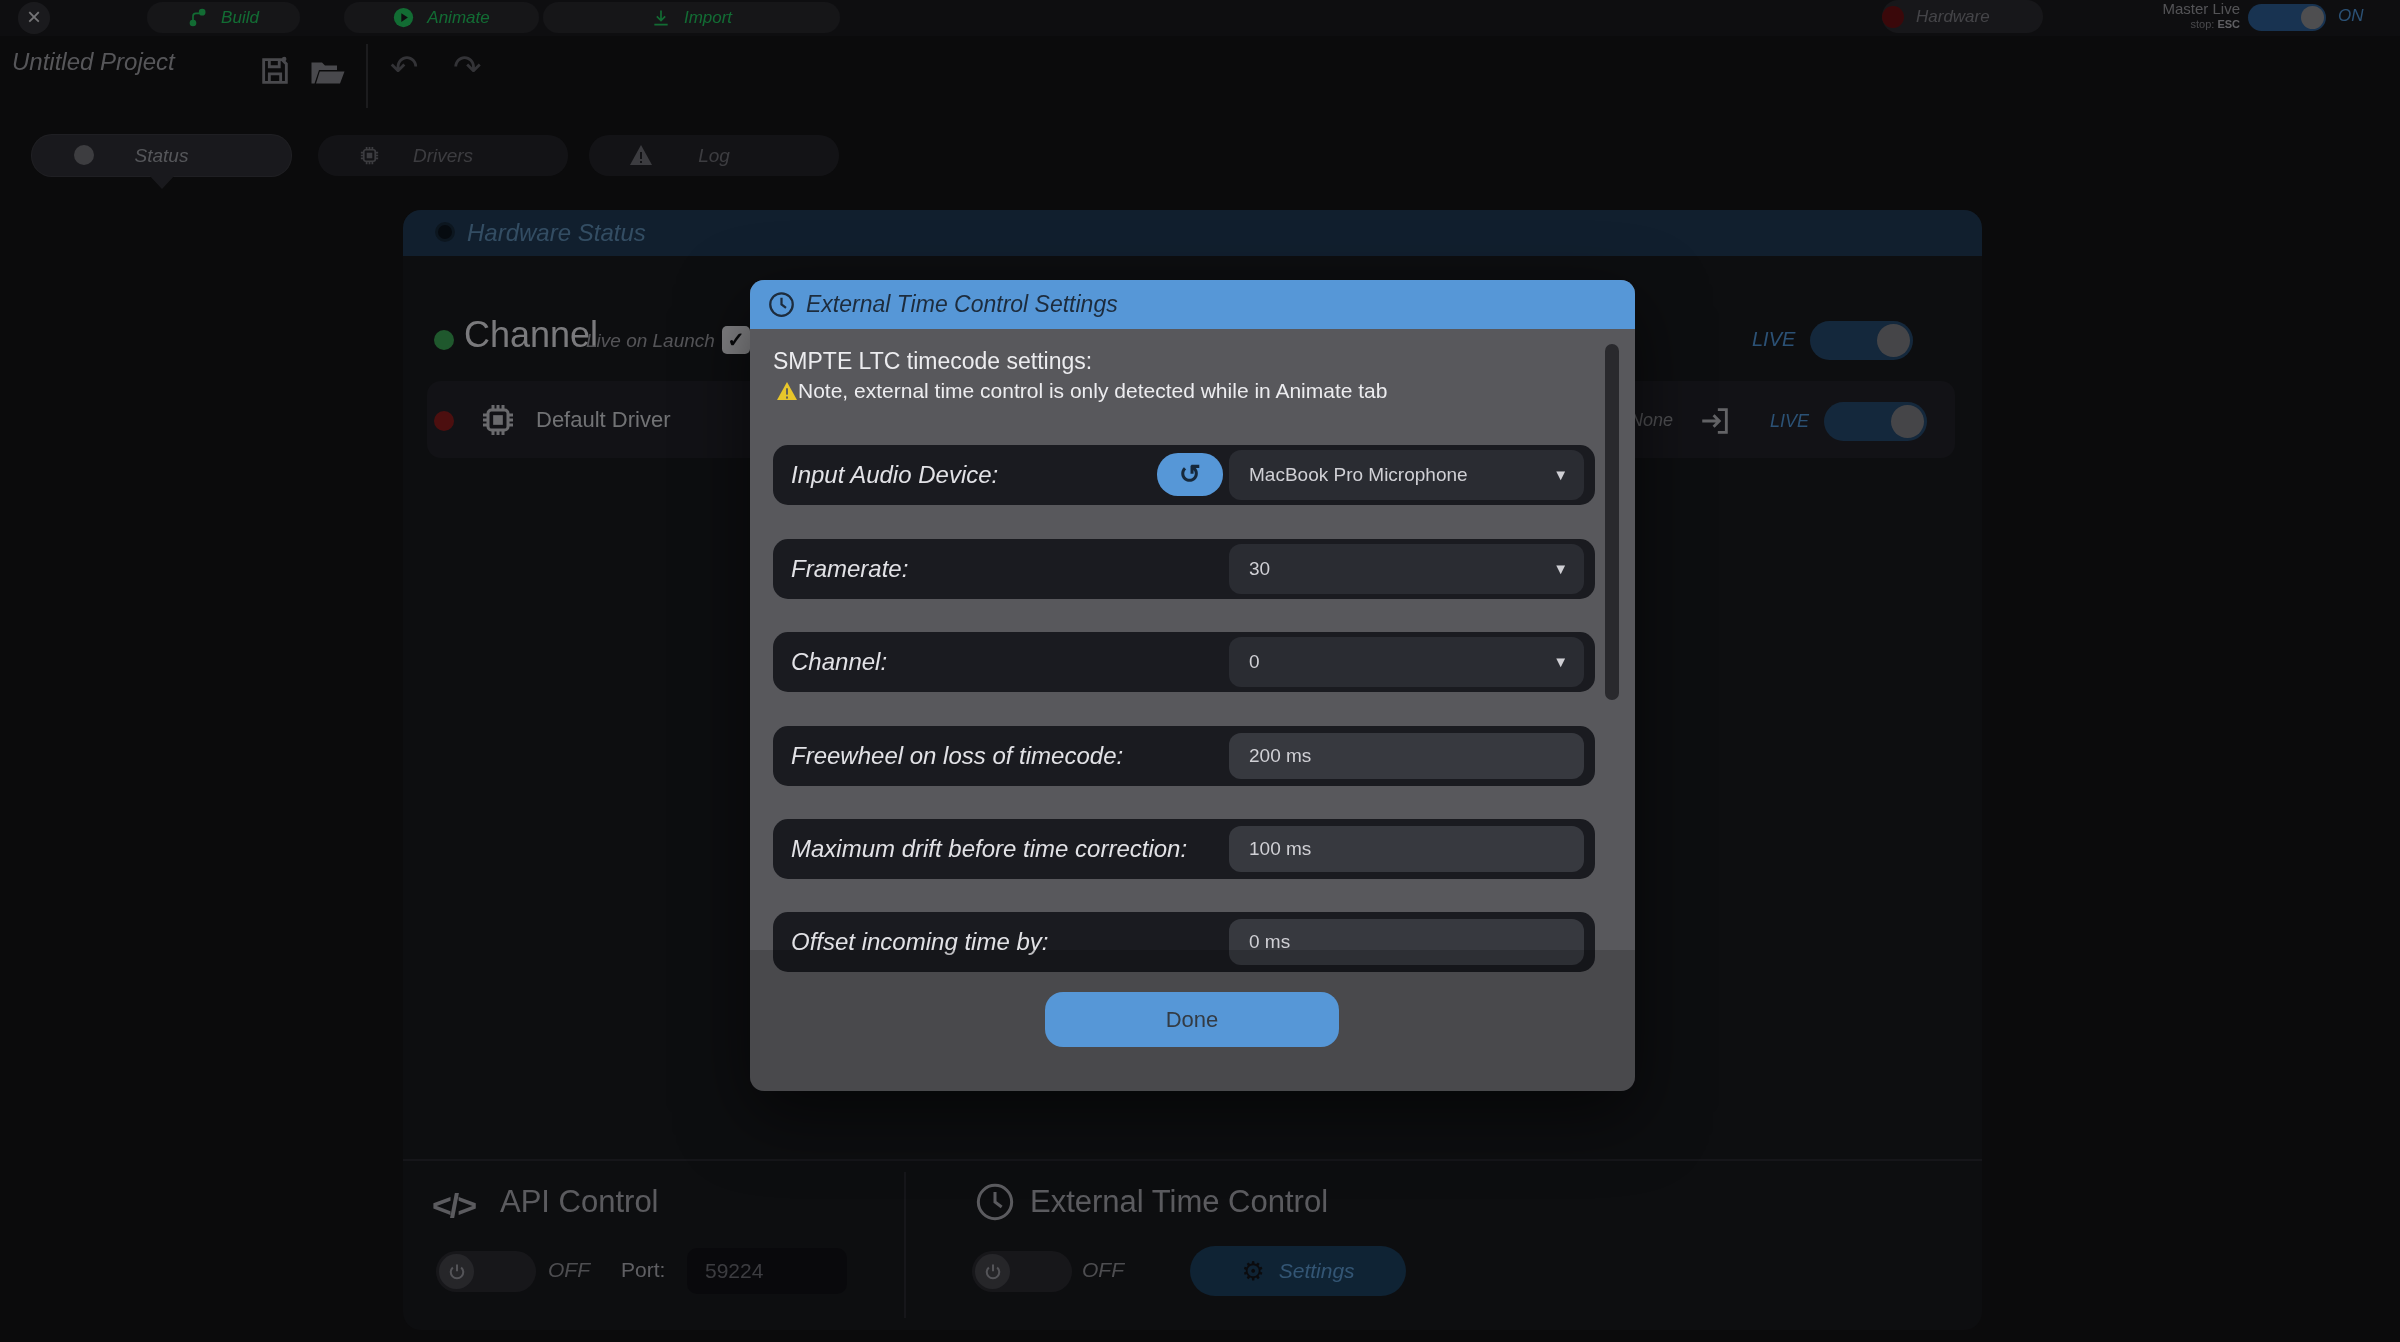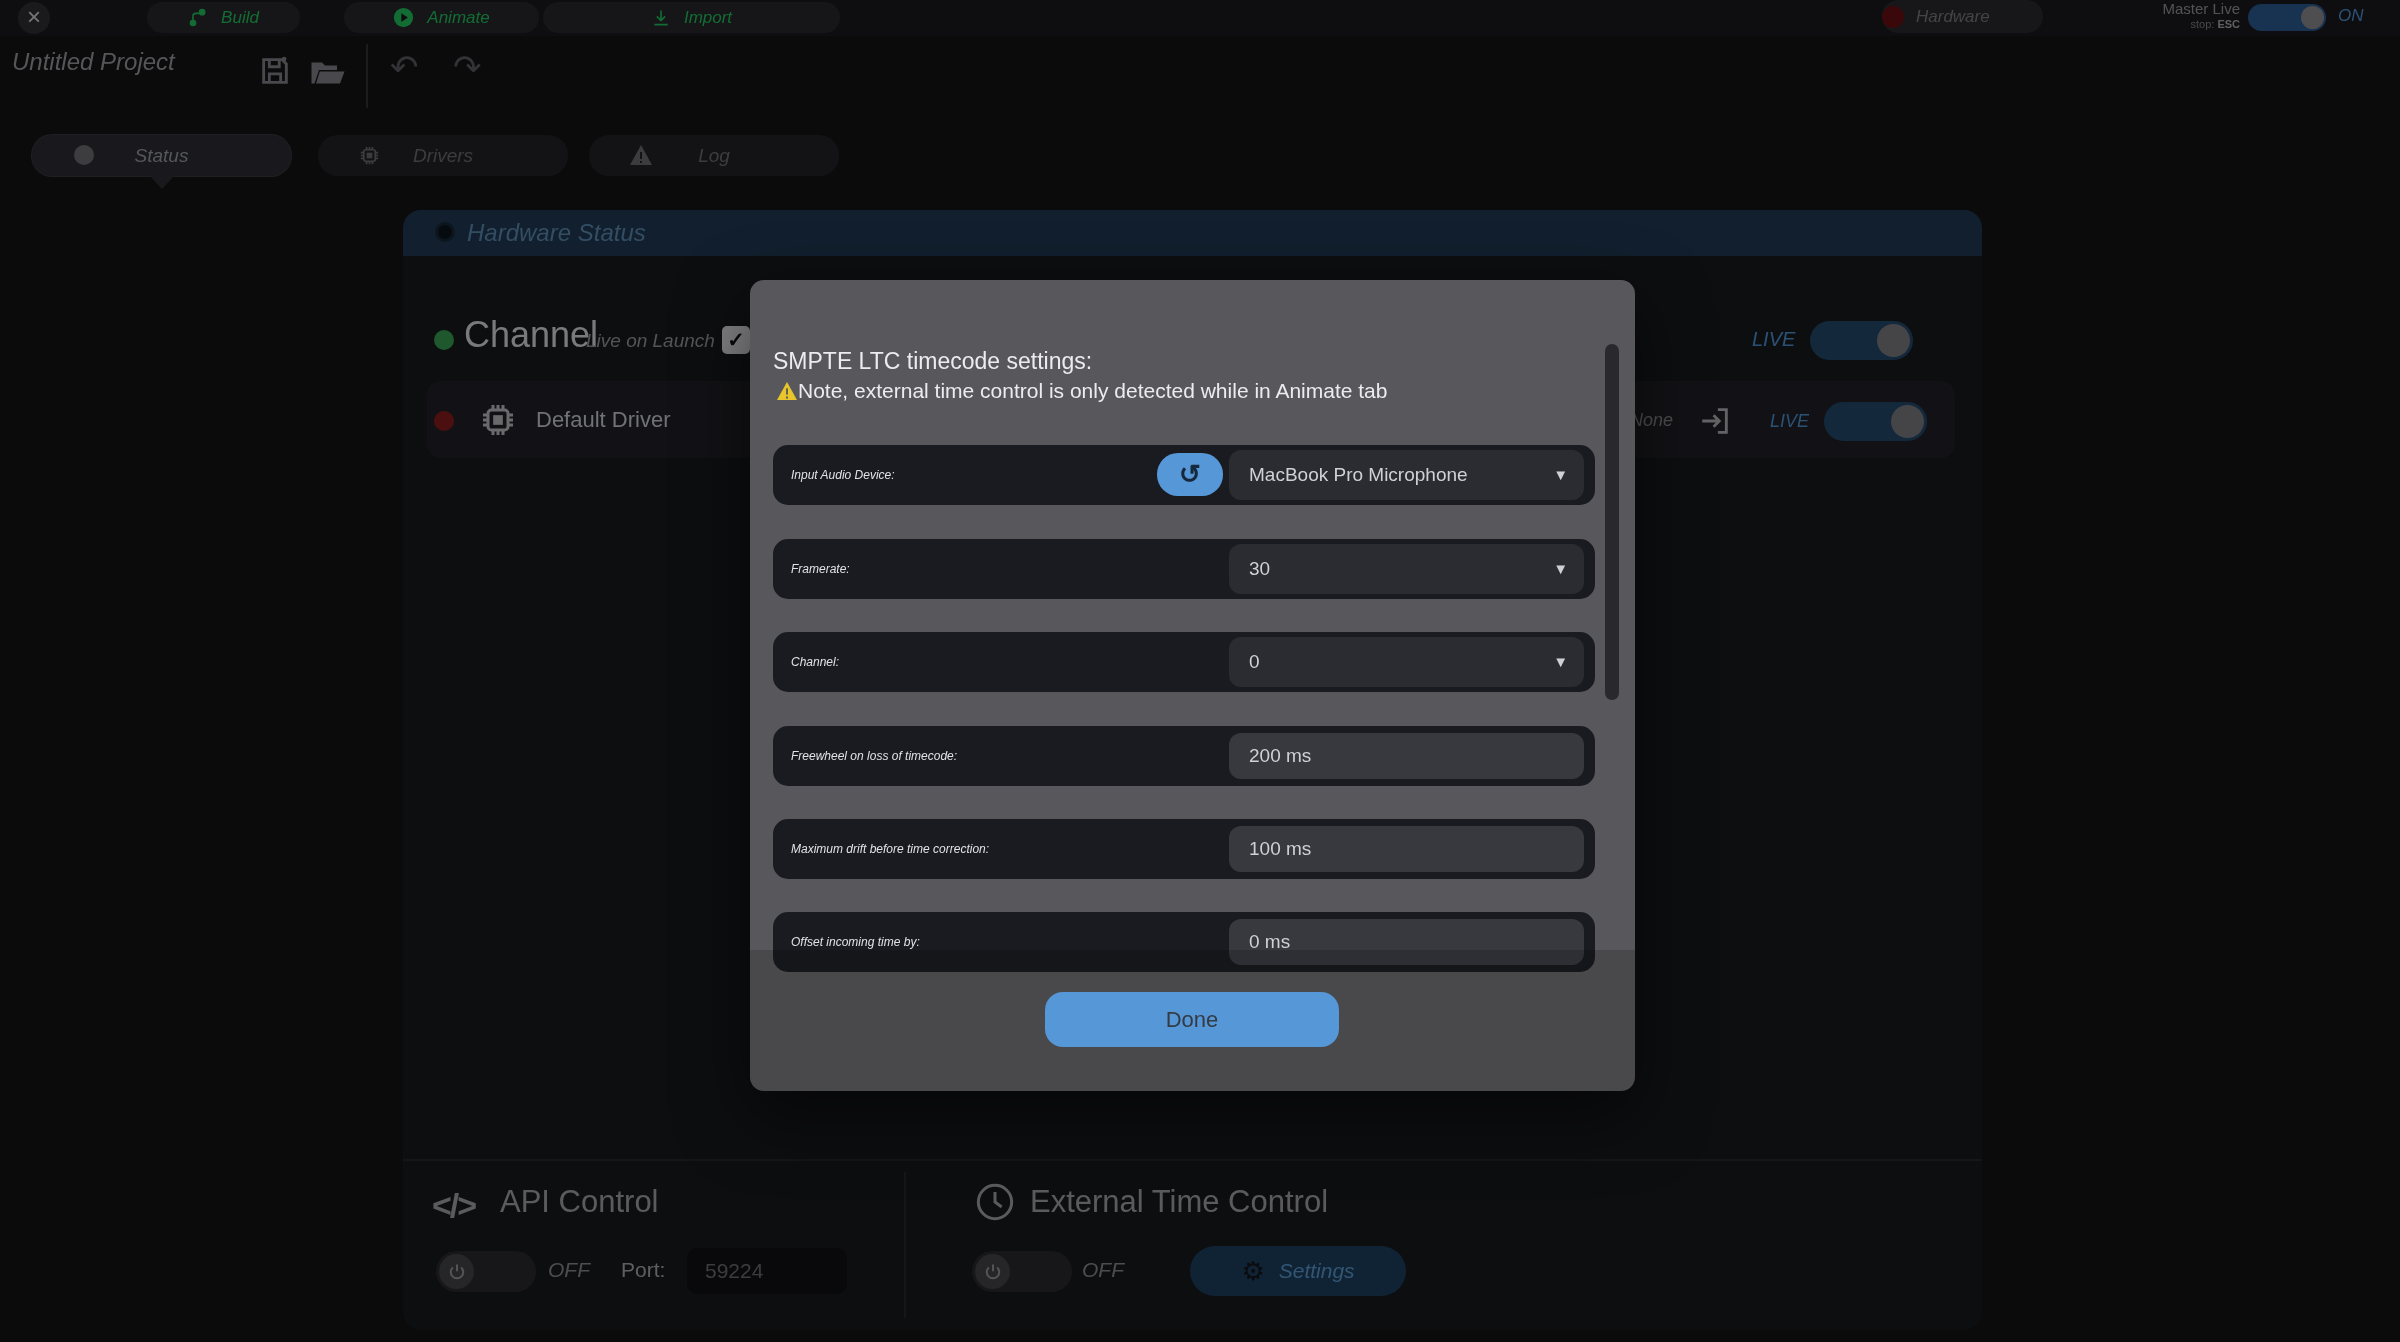--- a/index.html
+++ b/index.html
@@ -84,21 +84,21 @@
   .dim{left:0;top:0;width:2400px;height:1342px;background:rgba(0,0,0,0.45);}
   .modal{left:750px;top:280px;width:885px;height:811px;border-radius:14px;background:#58585c;
          box-shadow:0 24px 70px rgba(0,0,0,0.55);overflow:hidden;}
   .mhead{position:absolute;left:0;top:0;width:100%;height:49px;background:#5697d7;}
   .mhead .ttl{position:absolute;left:56px;top:0;line-height:49px;font-size:23px;font-style:italic;
               color:#1d2c3d;font-weight:500;}
   .mintro{position:absolute;left:23px;top:68px;font-size:23px;color:#ececef;}
   .mnote{position:absolute;left:26px;top:99px;display:flex;align-items:center;
          font-size:21px;color:#ececef;}
   .mrow{position:absolute;left:23px;width:822px;height:60px;border-radius:15px;background:#1a1b20;}
-  .mrow .rlbl{position:absolute;left:18px;top:0;line-height:60px;font-size:12px;font-style:italic;
+  .mrow .rlbl{position:absolute;left:18px;top:0;line-height:60px;font-size:24px;font-style:italic;
               color:#e2e2e6;font-weight:500;}
   .refreshbtn{position:absolute;left:384px;top:8px;width:66px;height:43px;border-radius:21px;
               background:#5697d7;color:#16293c;font-size:26px;font-weight:bold;
               display:flex;align-items:center;justify-content:center;}
   .ddown{position:absolute;left:456px;top:5px;width:355px;height:50px;border-radius:12px;background:#2a2c32;}
   .ddown .val{position:absolute;left:20px;top:0;line-height:50px;font-size:19px;color:#d0d0d5;}
   .ddown .caret{position:absolute;right:16px;top:0;line-height:50px;font-size:15px;color:#cfcfd4;}
   .minput{position:absolute;left:456px;top:7px;width:355px;height:46px;border-radius:12px;background:#37393f;}
   .minput .val{position:absolute;left:20px;top:0;line-height:46px;font-size:19px;color:#d0d0d5;}
   .scrollthumb{position:absolute;left:855px;top:64px;width:14px;height:356px;border-radius:7px;background:#29292d;}
@@ -255,20 +255,27 @@
   </div>
   <div class="abs offlbl" style="left:1082px;top:1258px;">OFF</div>
   <div class="abs settingsbtn">
     <span class="gear">⚙</span>
     <span class="txt">Settings</span>
   </div>
 
   <div class="abs dim"></div>
 
   <div class="abs modal">
+    <div class="mhead">
+      <svg style="position:absolute;left:18px;top:11px;color:#1d2c3d;" width="27" height="27" viewBox="0 0 24 24" fill="none" stroke="currentColor" stroke-width="2">
+        <circle cx="12" cy="12" r="10"></circle>
+          <path d="M12 6v6l4 3"></path>
+      </svg>
+      <span class="ttl">External Time Control Settings</span>
+    </div>
 
     <div class="mintro">SMPTE LTC timecode settings:</div>
     <div class="mnote">
       <svg width="22" height="20" viewBox="0 0 24 22" fill="#e8c62b">
         <path d="M12 1L23 21H1z"></path>
           <rect x="11" y="8" width="2" height="7" fill="#58585c"></rect>
           <rect x="11" y="17" width="2" height="2.4" fill="#58585c"></rect>
       </svg>
       <span>Note, external time control is only detected while in Animate tab</span>
     </div>

